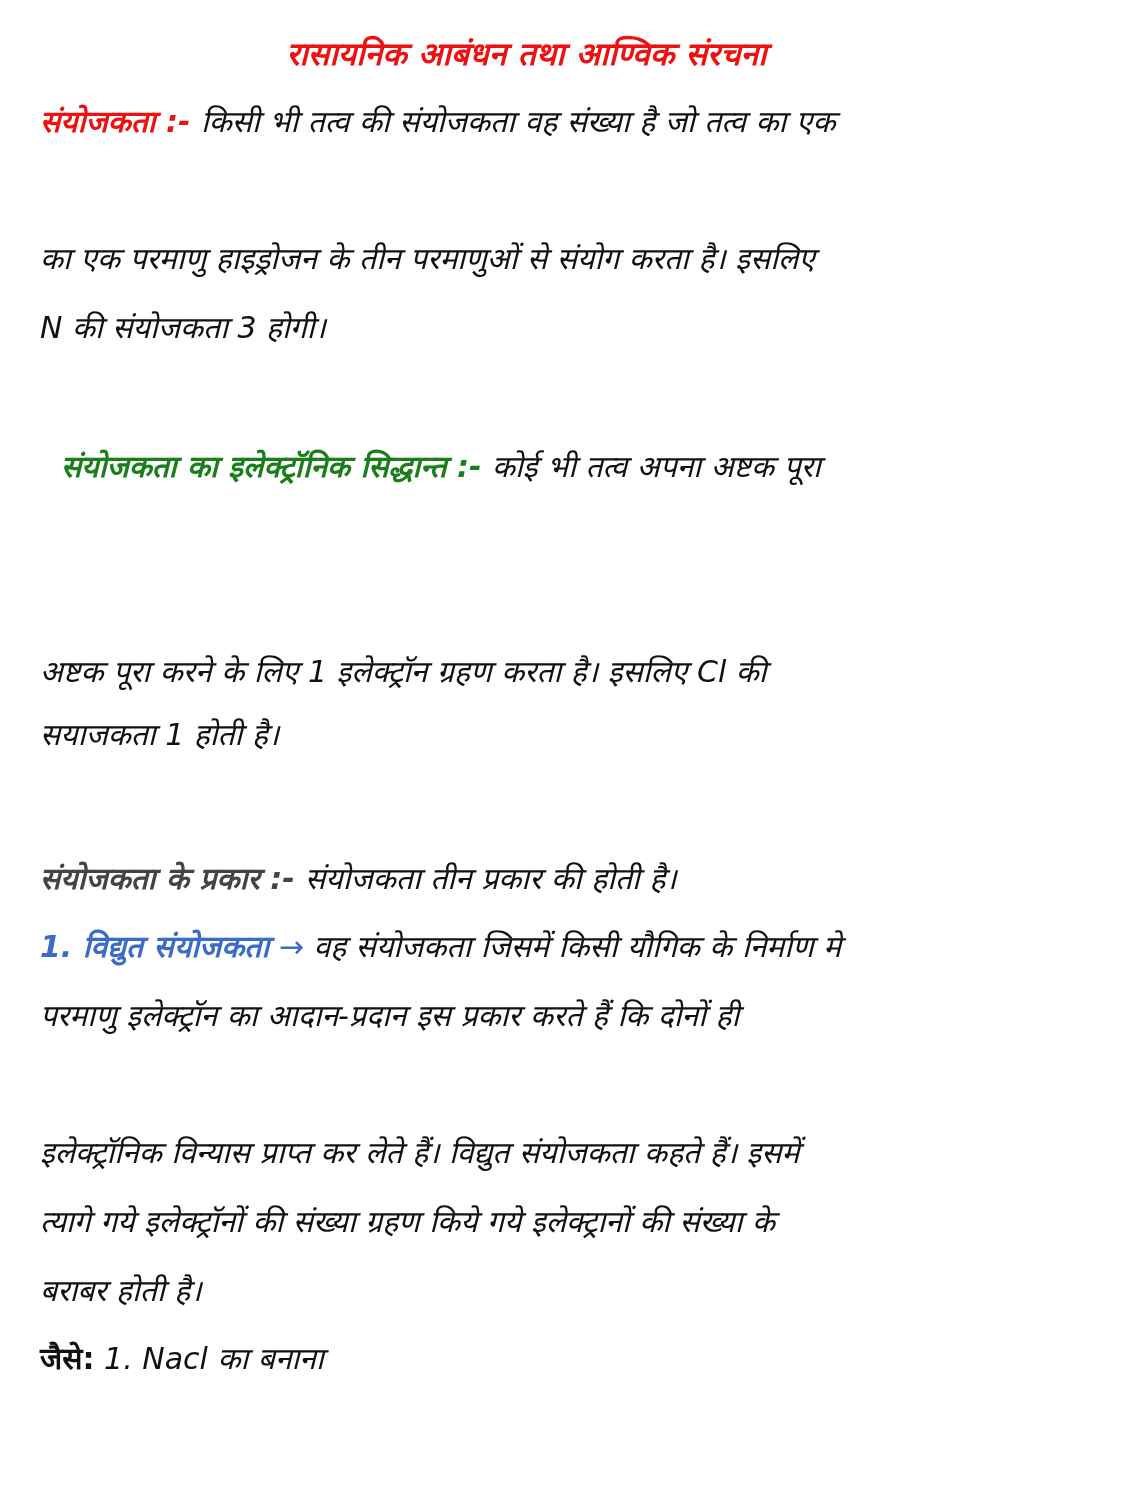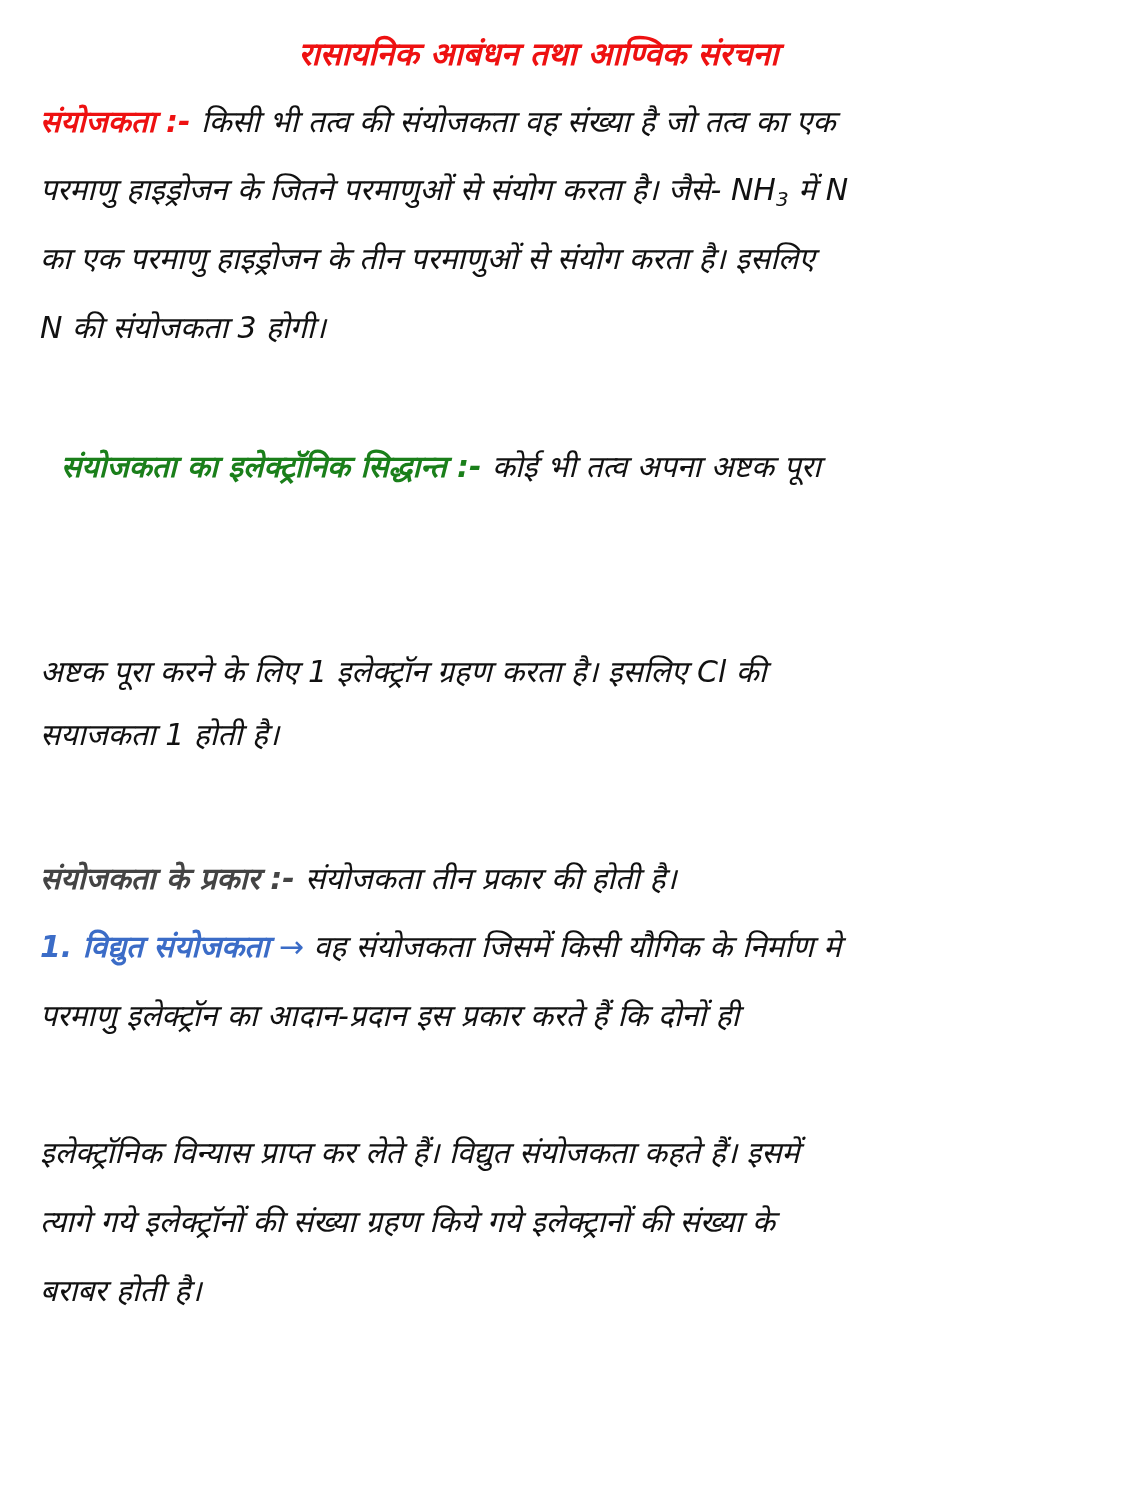--- a/index.html
+++ b/index.html
@@ -24,21 +24,20 @@
     .title {
       position: absolute;
       left: 0;
       top: 30px;
       width: 1053px;
       text-align: center;
       font-size: 32px;
       font-weight: bold;
       font-style: italic;
       line-height: 48px;
-      padding-left: 12px;
     }
     .line {
       position: absolute;
       left: 40px;
       font-size: 30px;
       font-style: italic;
       line-height: 48px;
       white-space: nowrap;
     }
     .head {
@@ -57,23 +56,20 @@
 </head>
 <body>
 
 <div class="page">
 
   <div class="title" style="color:#ee1111;">रासायनिक आबंधन तथा आण्विक संरचना</div>
 
   <div class="line" style="top:98px;">
     <span class="head" style="color:#ee1111;">संयोजकता</span><span class="sep" style="color:#ee1111;"> :- </span><span>किसी भी तत्व की संयोजकता वह संख्या है जो तत्व का एक</span>
   </div>
-  <div class="line" style="top:166px;">
-    <span>परमाणु हाइड्रोजन के जितने परमाणुओं से संयोग करता है। जैसे- NH</span><sub>3</sub><span> में N</span>
-  </div>
   <div class="line" style="top:235px;">का एक परमाणु हाइड्रोजन के तीन परमाणुओं से संयोग करता है। इसलिए</div>
   <div class="line" style="top:304px;">N की संयोजकता 3 होगी।</div>
 
   <div class="line" style="top:443px;">
     <span class="head" style="color:#1a7f1a;margin-left:21px;">संयोजकता का इलेक्ट्रॉनिक सिद्धान्त</span><span class="sep" style="color:#1a7f1a;"> :- </span><span>कोई भी तत्व अपना अष्टक पूरा</span>
   </div>
   <div class="line" style="top:648px;">अष्टक पूरा करने के लिए 1 इलेक्ट्रॉन ग्रहण करता है। इसलिए Cl की</div>
   <div class="line" style="top:711px;text-align:right;">सयाजकता 1 होती है।</div>
 
   <div class="line" style="top:855px;">
@@ -81,14 +77,17 @@
   </div>
 
   <div class="line" style="top:923px;">
     <span class="head" style="color:#3b6cc7;text-align:center;">1. विद्युत संयोजकता</span><span style="color:#3b6cc7;"> → </span><span>वह संयोजकता जिसमें किसी यौगिक के निर्माण मे</span>
   </div>
   <div class="line" style="top:992px;">परमाणु इलेक्ट्रॉन का आदान-प्रदान इस प्रकार करते हैं कि दोनों ही</div>
   <div class="line" style="top:1129px;">इलेक्ट्रॉनिक विन्यास प्राप्त कर लेते हैं। विद्युत संयोजकता कहते हैं। इसमें</div>
   <div class="line" style="top:1198px;">त्यागे गये इलेक्ट्रॉनों की संख्या ग्रहण किये गये इलेक्ट्रानों की संख्या के</div>
   <div class="line" style="top:1267px;">बराबर होती है।</div>
 
+  <div class="line" style="top:1335px;">
+    <span class="head" style="color:#111111; font-style:normal;">जैसे:</span><span> 1. Nacl का बनाना</span>
+  </div>
 
 </div>
 
 </body></html>

